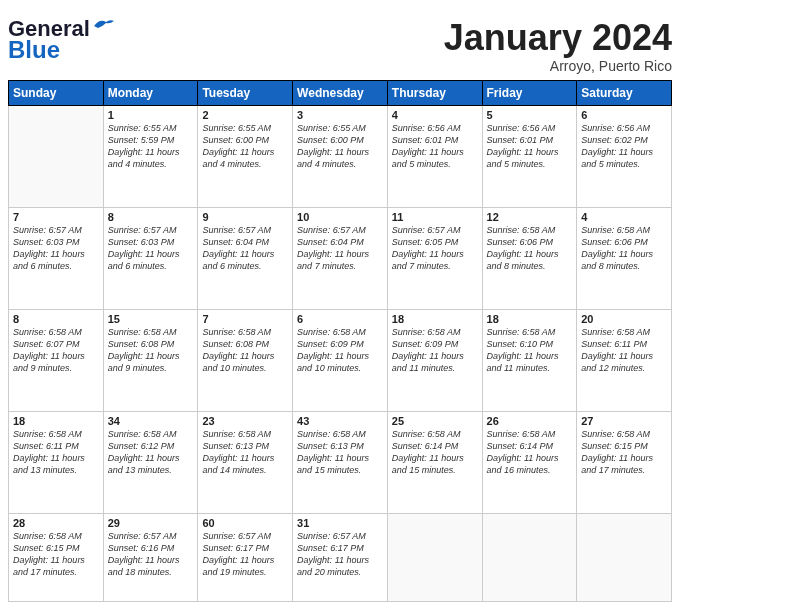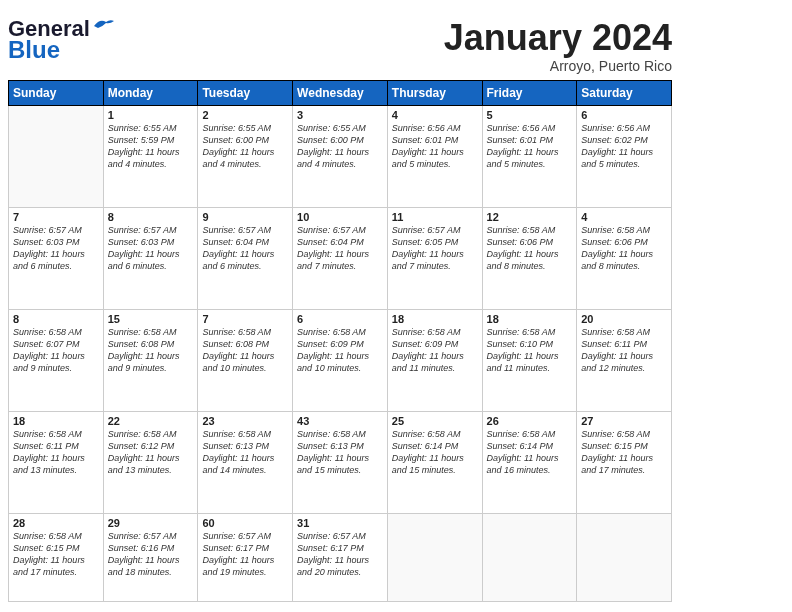--- a/index.html
+++ b/index.html
@@ -203,21 +203,21 @@
             <span class="day-num">20</span>
             <div class="day-info">Sunrise: 6:58 AM<br>Sunset: 6:11 PM<br>Daylight: 11 hours<br>and 12 minutes.</div>
           </td>
         </tr>
         <tr>
           <td>
             <span class="day-num">18</span>
             <div class="day-info">Sunrise: 6:58 AM<br>Sunset: 6:11 PM<br>Daylight: 11 hours<br>and 13 minutes.</div>
           </td>
           <td>
-            <span class="day-num">22</span>
+            <span class="day-num">34</span>
             <div class="day-info">Sunrise: 6:58 AM<br>Sunset: 6:12 PM<br>Daylight: 11 hours<br>and 13 minutes.</div>
           </td>
           <td>
             <span class="day-num">23</span>
             <div class="day-info">Sunrise: 6:58 AM<br>Sunset: 6:13 PM<br>Daylight: 11 hours<br>and 14 minutes.</div>
           </td>
           <td>
             <span class="day-num">43</span>
             <div class="day-info">Sunrise: 6:58 AM<br>Sunset: 6:13 PM<br>Daylight: 11 hours<br>and 15 minutes.</div>
           </td>

